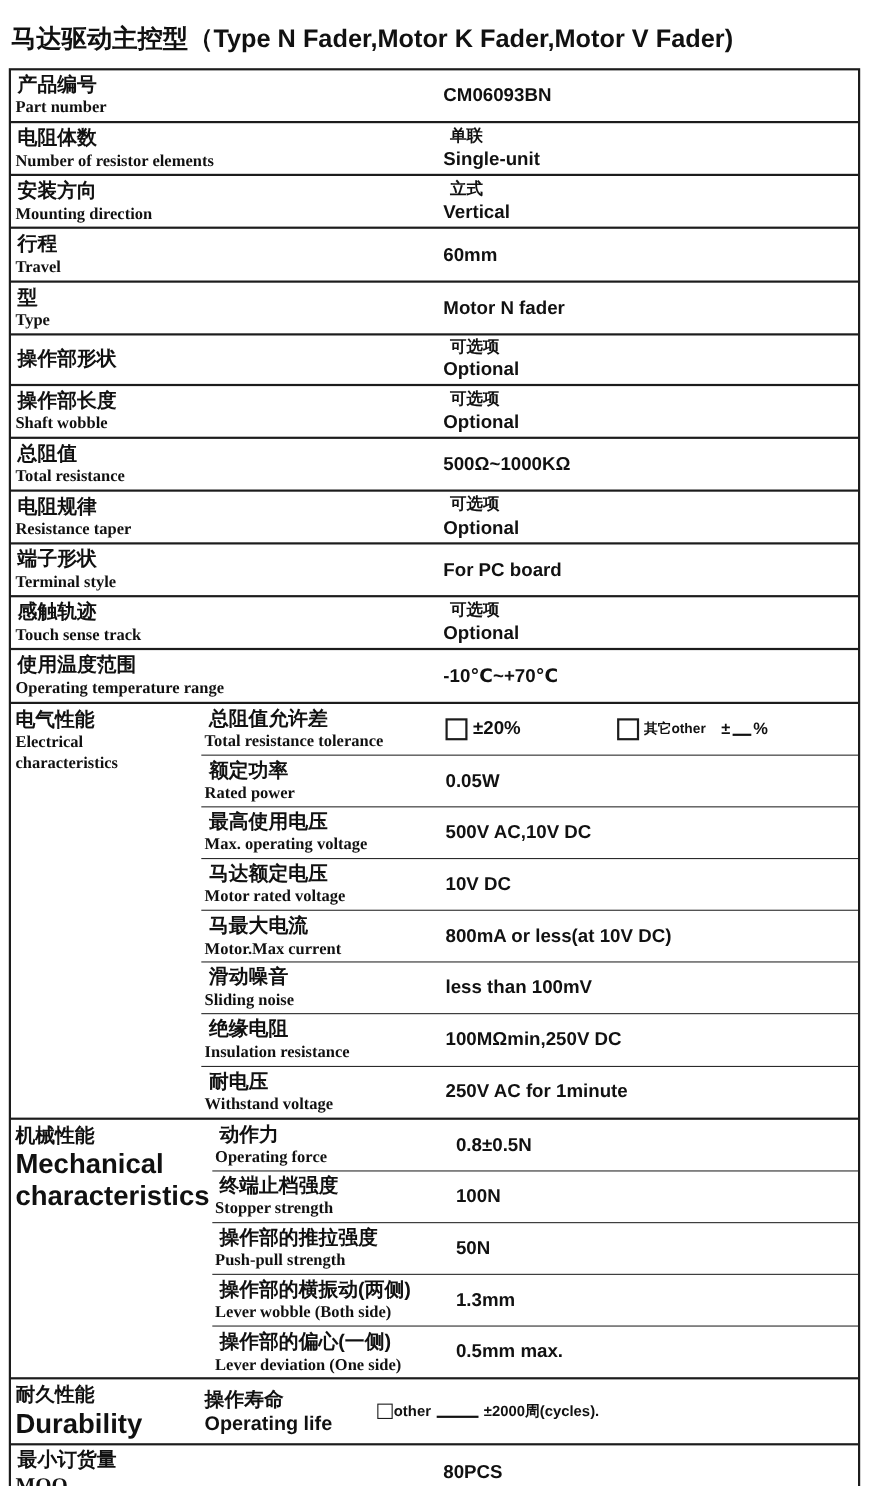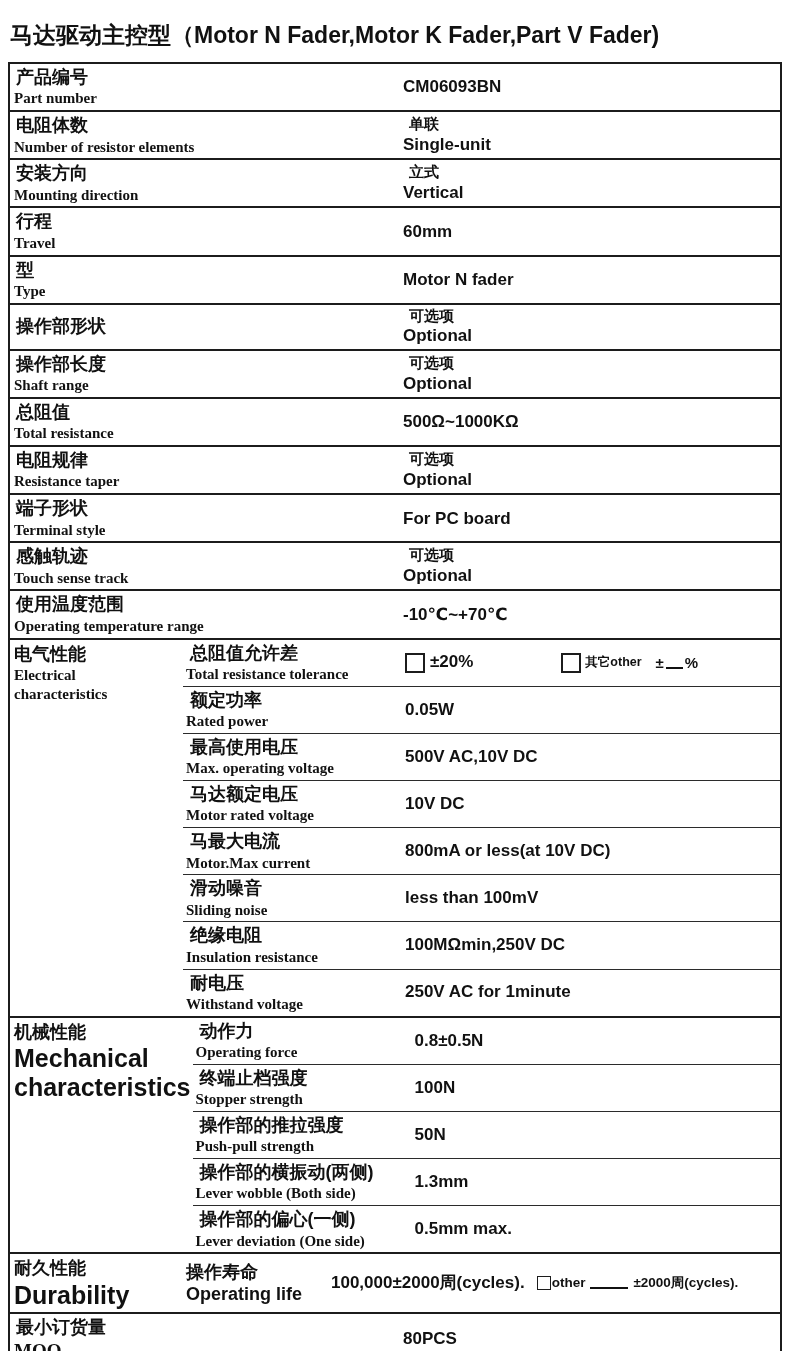--- a/index.html
+++ b/index.html
@@ -88,21 +88,21 @@
     display: flex; flex-direction: column; justify-content: center; }
   .dur-sublabel .big { font-size: 18px; line-height: 1.15; }
   .dur-value { flex: 1 1 auto; display: flex; align-items: center; font-size: 17px; }
   .dur-other { display: flex; align-items: center; margin-left: 12px; font-size: 13.5px; }
   .dur-other .lbl { margin-left: 1px; }
 </style>
 </head>
 <body>
 
 <div class="page">
-  <h1 class="title">马达驱动主控型（Motor N Fader,Motor K Fader,Part V Fader)</h1>
+  <h1 class="title">马达驱动主控型（Type N Fader,Motor K Fader,Motor V Fader)</h1>
 
   <div class="spec-table">
 
     <div class="row">
       <div class="label">
         <div class="zh ind">产品编号</div>
         <div class="en">Part number</div>
       </div>
       <div class="value">
         <div class="v-one">CM06093BN</div>
@@ -157,21 +157,21 @@
       </div>
       <div class="value">
         <div class="v-zh">可选项</div>
         <div class="v-en">Optional</div>
       </div>
     </div>
 
     <div class="row">
       <div class="label">
         <div class="zh ind">操作部长度</div>
-        <div class="en">Shaft range</div>
+        <div class="en">Shaft wobble</div>
       </div>
       <div class="value">
         <div class="v-zh">可选项</div>
         <div class="v-en">Optional</div>
       </div>
     </div>
 
     <div class="row">
       <div class="label">
         <div class="zh ind">总阻值</div>
@@ -366,21 +366,20 @@
     <div class="row">
       <div class="col1">
         <div class="zh">耐久性能</div>
         <div class="big">Durability</div>
       </div>
       <div class="dur-sublabel">
         <div class="zh">操作寿命</div>
         <div class="big">Operating life</div>
       </div>
       <div class="dur-value">
-        <span>100,000±2000周(cycles).</span>
         <span class="dur-other">
           <span class="checkbox small"></span>
           <span class="lbl">other</span>
           <span class="blank wide"></span>
           <span>±2000周(cycles).</span>
         </span>
       </div>
     </div>
 
     <div class="row">

